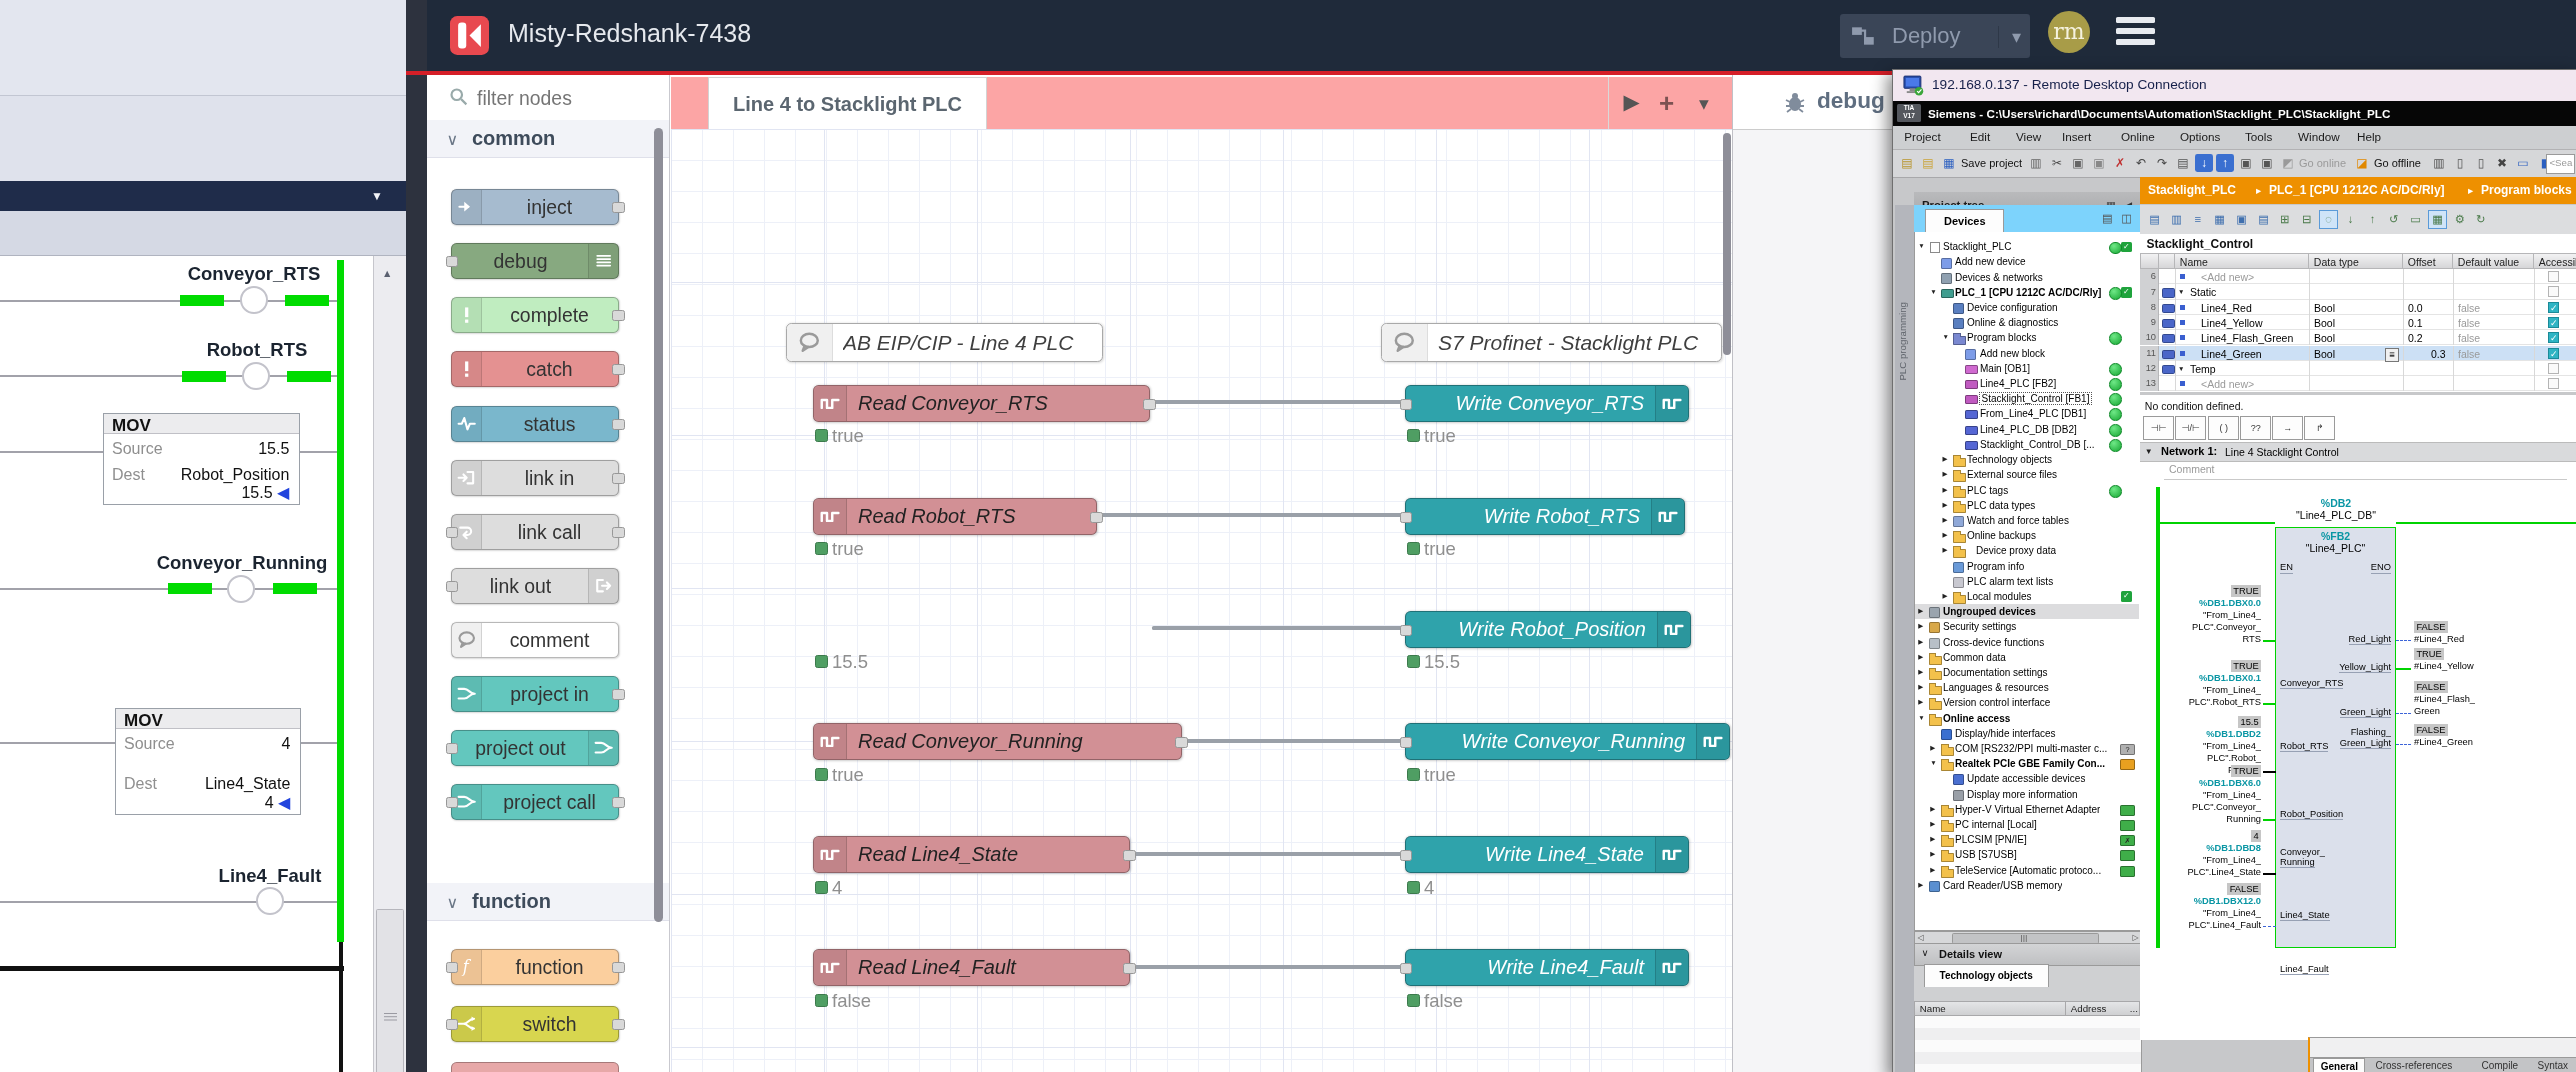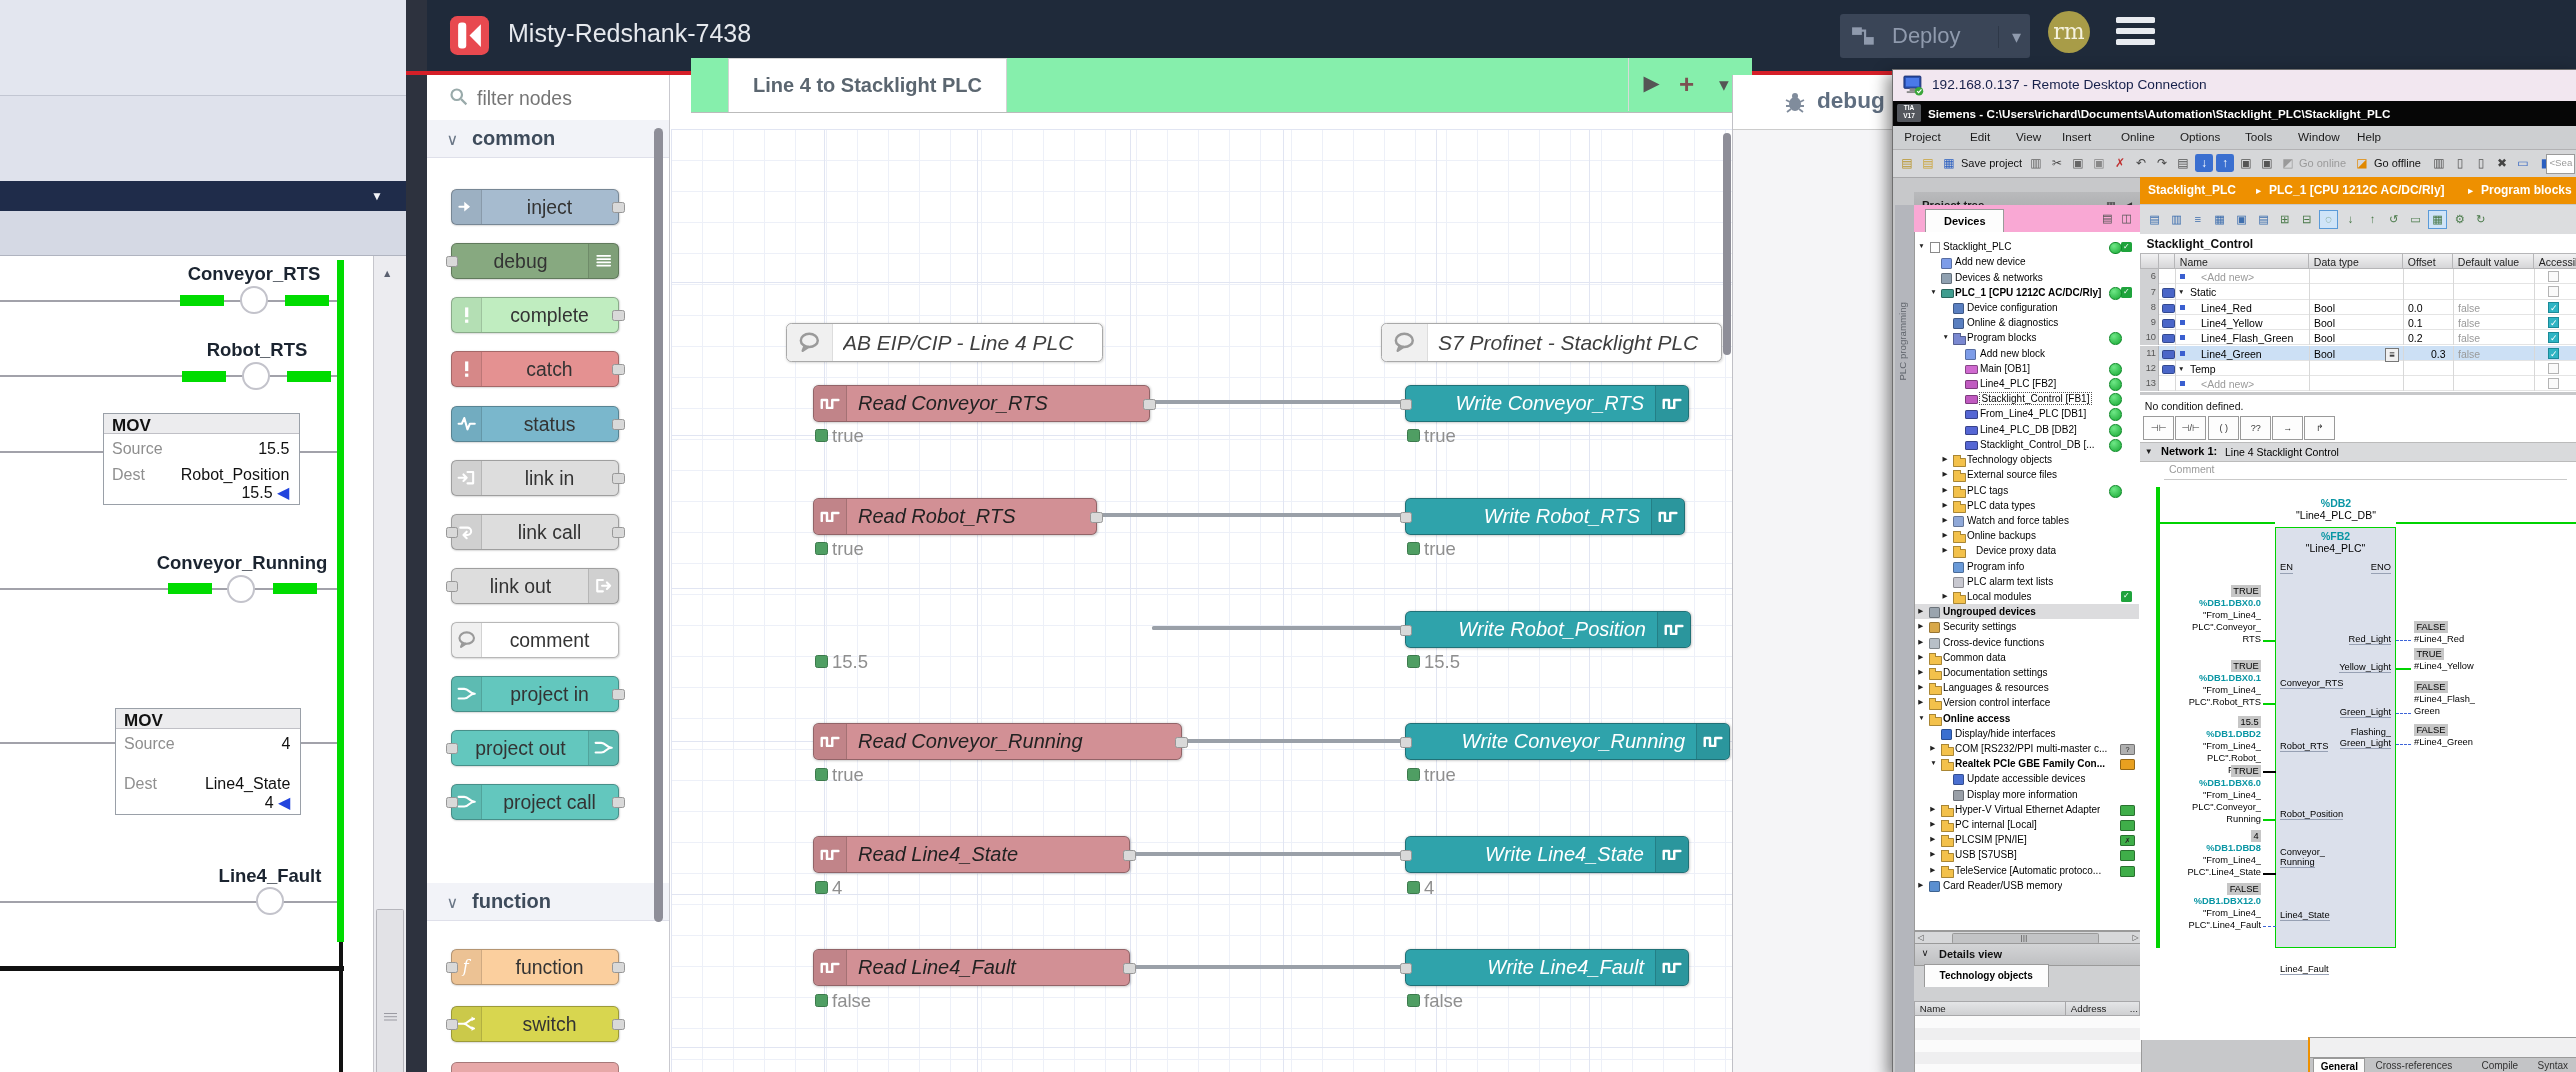--- a/index.html
+++ b/index.html
@@ -257,21 +257,21 @@
           </div>
           <div style="position: absolute; inset: 0px 0px 0px 29px; display: flex; align-items: center; justify-content: center; font-size: 19.4px; color: rgb(51, 51, 51);">switch</div>
           <div style="position: absolute; right: -6.5px; top: 12px; width: 10.5px; height: 9px; background: rgb(217, 217, 217); border: 1.2px solid rgb(151, 151, 151); border-radius: 2.4px;"></div>
           <div style="position: absolute; left: -6.5px; top: 12px; width: 10.5px; height: 9px; background: rgb(217, 217, 217); border: 1.2px solid rgb(151, 151, 151); border-radius: 2.4px;"></div>
         </div>
         <div style="position: absolute; left: 24px; top: 942px; width: 166px; height: 34px; background: rgb(231, 168, 168); border: 0.8px solid rgba(0, 0, 0, 0.28); border-radius: 5.6px;"></div>
       </div>
     <div style="position:absolute;left:227px;top:53px;width:9px;height:794px;background:#8e8e98;border-radius:4.8px;"></div>
   </div>
 
-  <div id="nr-tabbar" class="abs" style="left:671px;top:58px;width:1061px;height:54px;background:#86efac;border-bottom:0.8px solid #bbb;margin-left:20px;">
+  <div id="nr-tabbar" class="abs" style="left:671px;top:77px;width:1061px;height:54px;background:#fca5a5;border-bottom:0.8px solid #bbb;">
     <div style="position:absolute;left:37px;top:0;width:277px;height:53px;background:#fff;border:0.8px solid #d3d3d3;border-bottom:none;display:flex;align-items:center;justify-content:center;">
       <span style="font-size:20px;font-weight:bold;color:#5b6670;">Line 4 to Stacklight PLC</span>
     </div>
     <div style="position:absolute;right:0;top:0;width:123px;height:53px;border-left:0.8px solid #d9d9d9;">
       <span style="position:absolute;left:14.5px;top:13px;color:#555;font-size:21px;">▶</span>
       <span style="position:absolute;left:50px;top:11.3px;color:#7c5252;font-size:26px;font-weight:bold;">+</span>
       <span style="position:absolute;left:90px;top:14.5px;color:#555;font-size:19.4px;">▾</span>
     </div>
   </div>
 
@@ -512,21 +512,21 @@
       <span style="position:absolute;right:8px;top:6.5px;color:#333;font-size:10.5px;">◀</span>
     </div>
     <div id="tia-breadcrumb" style="position:absolute;left:247px;top:107px;width:437px;height:27.4px;background:#ee9000;overflow:hidden;white-space:nowrap;">
         <div style="position: absolute; left: 8px; top: 5.6px; font-size: 12px; font-weight: bold; color: rgb(255, 255, 255); white-space: nowrap;">Stacklight_PLC</div>
         <div style="position: absolute; left: 116px; top: 7.3px; font-size: 10.5px; color: rgb(255, 255, 255);">▸</div>
         <div style="position: absolute; left: 129px; top: 5.6px; font-size: 12px; font-weight: bold; color: rgb(255, 255, 255); white-space: nowrap;">PLC_1 [CPU 1212C AC/DC/Rly]</div>
         <div style="position: absolute; left: 328px; top: 7.3px; font-size: 10.5px; color: rgb(255, 255, 255);">▸</div>
         <div style="position: absolute; left: 341px; top: 5.6px; font-size: 12px; font-weight: bold; color: rgb(255, 255, 255); white-space: nowrap;">Program blocks</div>
       </div>
 
-    <div style="position:absolute;left:21px;top:135px;width:226px;height:27.4px;background:#f9a8d4;">
+    <div style="position:absolute;left:21px;top:135px;width:226px;height:27.4px;background:#7dd3fc;">
       <div style="position:absolute;left:11.3px;top:4px;width:77px;height:23.4px;background:#fdfdfd;border:0.8px solid #9a9a9a;border-bottom:none;text-align:center;">
         <span style="font-size:11px;font-weight:bold;line-height:22.6px;">Devices</span>
       </div>
       <span style="position:absolute;right:27.4px;top:6.5px;color:#555;font-size:11.3px;">▤</span>
       <span style="position:absolute;right:8px;top:6.5px;color:#555;font-size:11.3px;">◫</span>
     </div>
 
     <div style="position:absolute;left:1.6px;top:135px;width:19.4px;height:868px;background:#b4b6bc;">
       <span style="position:absolute;left:2.4px;top:97px;writing-mode:vertical-rl;transform:rotate(180deg);font-size:9.7px;color:#5f646b;white-space:nowrap;">PLC programming</span>
     </div>

